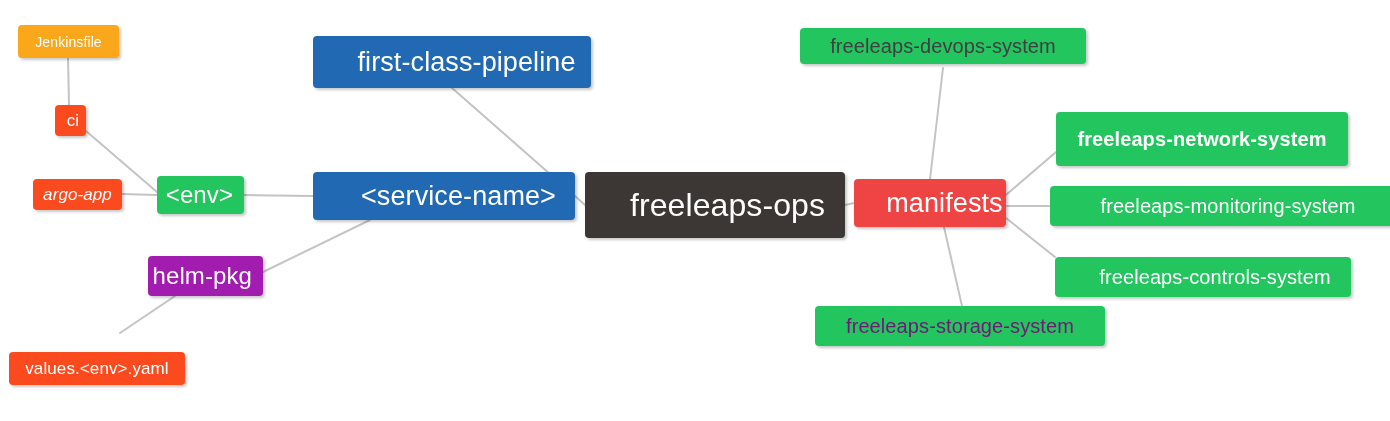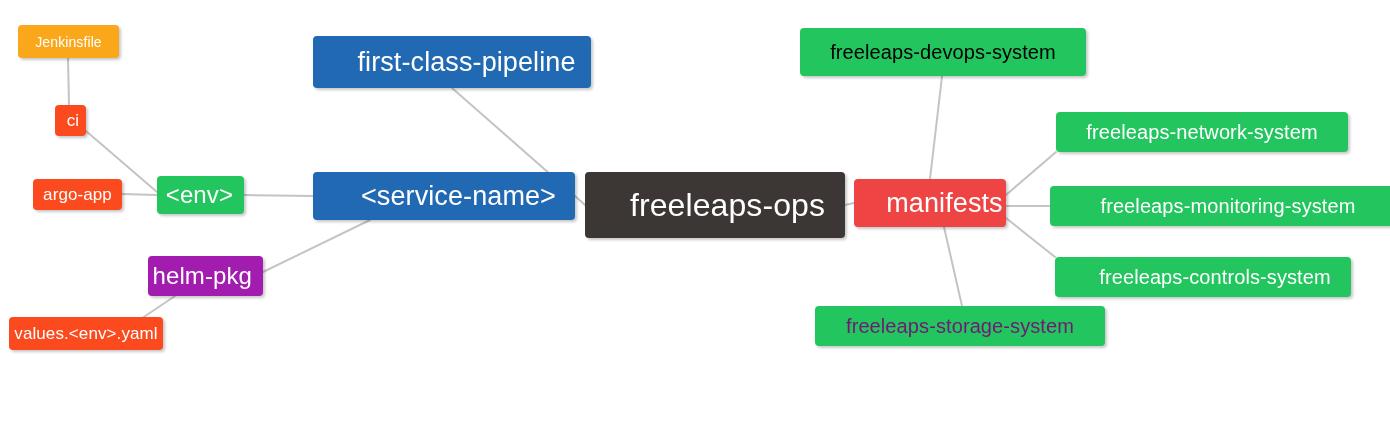--- a/index.html
+++ b/index.html
@@ -91,30 +91,30 @@
       </div>
       <div class="node tier-l2" style="left: 148px; top: 256px; width: 115px; height: 40px; background: #a21caf; color: rgb(255, 255, 255);">
         <span class="node-label">helm-pkg</span>
       </div>
       <div class="node tier-small" style="left: 55px; top: 105px; width: 31px; height: 31px; background: rgb(251, 74, 30); color: rgb(255, 255, 255); padding-left: 16px;">
         <span class="node-label">ci</span>
       </div>
       <div class="node tier-tiny" style="left: 18px; top: 25px; width: 101px; height: 33px; background: rgb(251, 167, 27); color: rgb(255, 255, 255); text-align: right;">
         <span class="node-label">Jenkinsfile</span>
       </div>
-      <div class="node tier-small" style="left: 33px; top: 179px; width: 89px; height: 31px; background: rgb(251, 74, 30); color: rgb(255, 255, 255);">
+      <div class="node tier-small" style="left: 33px; top: 179px; width: 89px; height: 31px; background: rgb(251, 74, 30); color: rgb(255, 255, 255); font-style: italic;">
         <span class="node-label">argo-app</span>
       </div>
-      <div class="node tier-small" style="left: 9px; top: 317px; width: 154px; height: 33px; background: rgb(251, 74, 30); color: rgb(255, 255, 255);">
+      <div class="node tier-small" style="left: 9px; top: 352px; width: 176px; height: 33px; background: rgb(251, 74, 30); color: rgb(255, 255, 255);">
         <span class="node-label">values.&lt;env&gt;.yaml</span>
       </div>
-      <div class="node tier-leaf" style="left: 800px; top: 28px; width: 286px; height: 48px; background: rgb(34, 197, 94); color: #000000;">
+      <div class="node tier-leaf" style="left: 800px; top: 28px; width: 286px; height: 36px; background: rgb(34, 197, 94); color: #404040;">
         <span class="node-label">freeleaps-devops-system</span>
       </div>
-      <div class="node tier-leaf" style="left: 1056px; top: 112px; width: 292px; height: 40px; background: rgb(34, 197, 94); color: rgb(255, 255, 255);">
+      <div class="node tier-leaf" style="left: 1056px; top: 112px; width: 292px; height: 54px; background: rgb(34, 197, 94); color: rgb(255, 255, 255); font-weight: bold;">
         <span class="node-label">freeleaps-network-system</span>
       </div>
       <div class="node tier-leaf" style="left: 1050px; top: 186px; width: 356px; height: 40px; background: rgb(34, 197, 94); color: rgb(255, 255, 255);">
         <span class="node-label">freeleaps-monitoring-system</span>
       </div>
       <div class="node tier-leaf" style="left: 1055px; top: 257px; width: 296px; height: 40px; background: rgb(34, 197, 94); color: rgb(255, 255, 255); padding-left: 35px;">
         <span class="node-label">freeleaps-controls-system</span>
       </div>
       <div class="node tier-leaf" style="left: 815px; top: 306px; width: 290px; height: 40px; background: rgb(34, 197, 94); color: #701a75;">
         <span class="node-label">freeleaps-storage-system</span>

